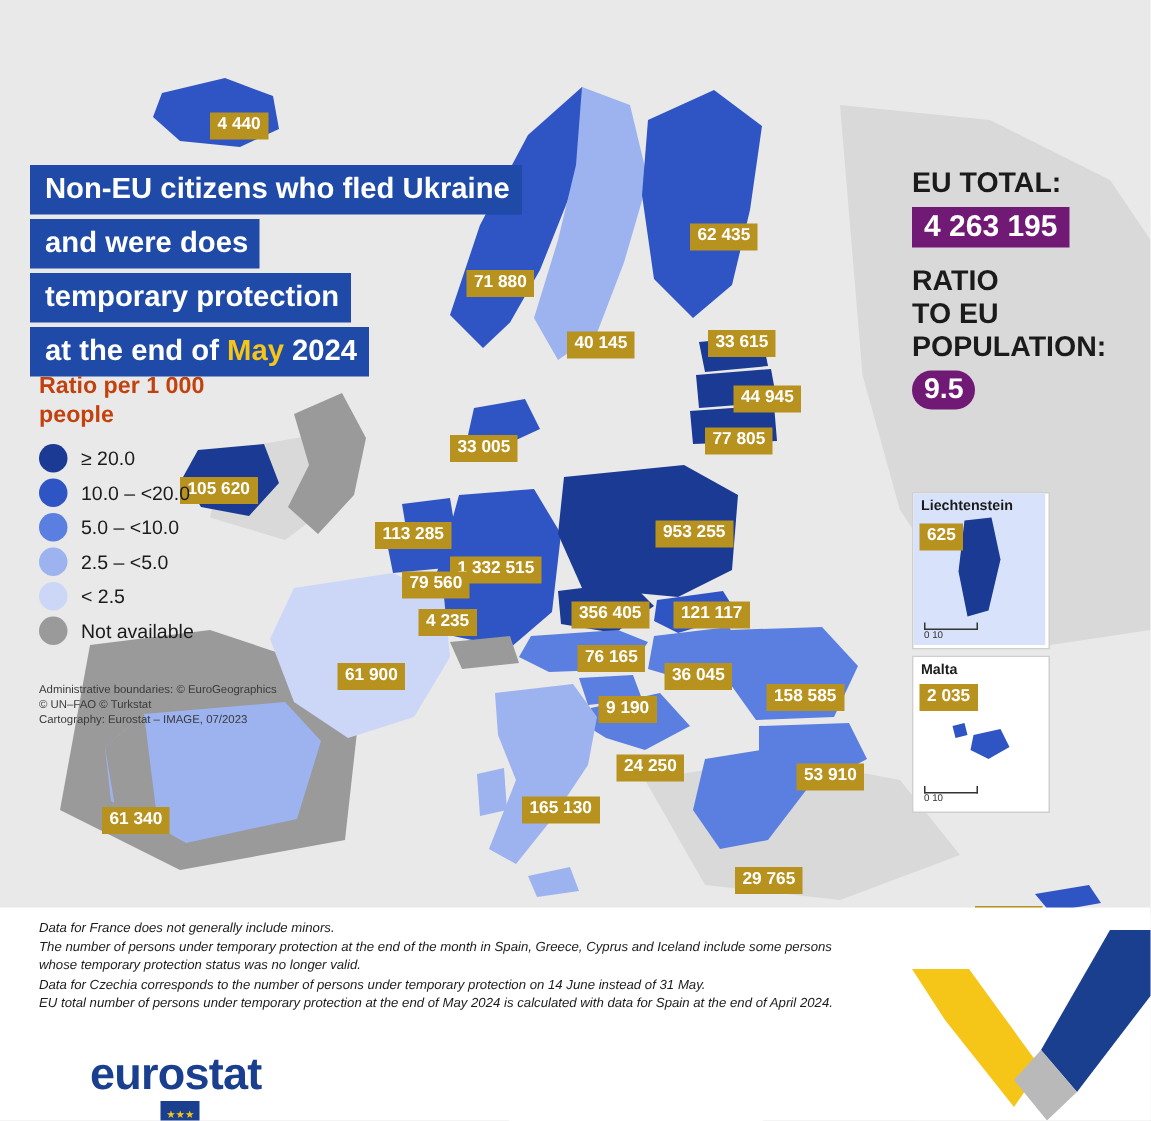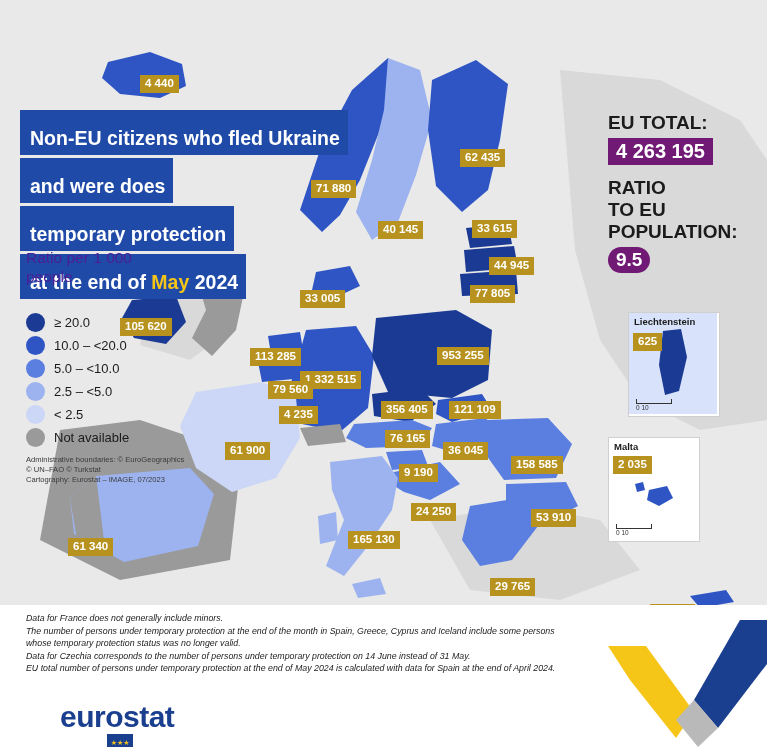--- a/index.html
+++ b/index.html
@@ -23,33 +23,33 @@
     position:absolute;left:20px;top:110px;width:320px;
     z-index:40;
   }
   #title-block .tline{
     display:inline-block;
     background:#1f4aa8;
     color:#ffffff;
     font-size:19.5px;
     font-weight:bold;
     line-height:26px;
-    padding:15px 8px 4px 10px;
+    padding:3px 8px 4px 10px;
     margin-bottom:3px;
     white-space:nowrap;
   }
   .hl{color:#f5c518;}
 
   
   #legend{
     position:absolute;left:26px;top:248px;width:230px;z-index:40;
   }
   #legend .legend-title{
-    font-size:15.5px;color:#4c1d95;font-weight:normal;line-height:19px;
-    margin-bottom:25px;
+    font-size:15.5px;color:#c2410c;font-weight:bold;line-height:19px;
+    margin-bottom:8px;
   }
   #legend .legend-row{
     display:flex;align-items:center;height:23px;
   }
   #legend .swatch{
     width:19px;height:19px;border-radius:50%;margin-right:9px;flex:none;
   }
   #legend .legend-label{font-size:13px;color:#1b1b1b;}
 
   
@@ -68,21 +68,21 @@
   #right-panel .rp-value{
     display:inline-block;background:#701a75;color:#ffffff;
     font-size:20px;font-weight:bold;padding:2px 8px;margin:4px 0 12px 0;
   }
   #right-panel .rp-value.small{font-size:19px;border-radius:13px;}
 
   
   .inset{
     position:absolute;background:#ffffff;border:1px solid #cfcfcf;z-index:40;
   }
-  #inset-liechtenstein{left:608px;top:312px;width:90px;height:103px;margin-left:20px;}
+  #inset-liechtenstein{left:608px;top:328px;width:90px;height:103px;}
   #inset-malta{left:608px;top:437px;width:90px;height:103px;}
   .inset .inset-title{
     position:absolute;left:5px;top:3px;font-size:9.5px;font-weight:bold;color:#1b1b1b;
   }
   .inset .scalebar{
     position:absolute;left:7px;bottom:5px;font-size:6.5px;color:#333;
   }
   .inset .scalebar .bar{
     display:block;width:34px;height:4px;border:1px solid #333;border-top:none;
   }
@@ -207,21 +207,21 @@
   <div class="vlabel" style="left:489px;top:257px;">44 945</div>
   <div class="vlabel" style="left:470px;top:285px;">77 805</div>
   <div class="vlabel" style="left:300px;top:290px;">33 005</div>
   <div class="vlabel" style="left:120px;top:318px;">105 620</div>
   <div class="vlabel" style="left:250px;top:348px;">113 285</div>
   <div class="vlabel" style="left:437px;top:347px;">953 255</div>
   <div class="vlabel" style="left:300px;top:371px;">1 332 515</div>
   <div class="vlabel" style="left:268px;top:381px;">79 560</div>
   <div class="vlabel" style="left:279px;top:406px;">4 235</div>
   <div class="vlabel" style="left:381px;top:401px;">356 405</div>
-  <div class="vlabel" style="left:449px;top:401px;">121 109</div>
+  <div class="vlabel" style="left:449px;top:401px;">121 117</div>
   <div class="vlabel" style="left:385px;top:430px;">76 165</div>
   <div class="vlabel" style="left:443px;top:442px;">36 045</div>
   <div class="vlabel" style="left:225px;top:442px;">61 900</div>
   <div class="vlabel" style="left:399px;top:464px;">9 190</div>
   <div class="vlabel" style="left:511px;top:456px;">158 585</div>
   <div class="vlabel" style="left:411px;top:503px;">24 250</div>
   <div class="vlabel" style="left:531px;top:509px;">53 910</div>
   <div class="vlabel" style="left:348px;top:531px;">165 130</div>
   <div class="vlabel" style="left:68px;top:538px;">61 340</div>
   <div class="vlabel" style="left:490px;top:578px;">29 765</div>

